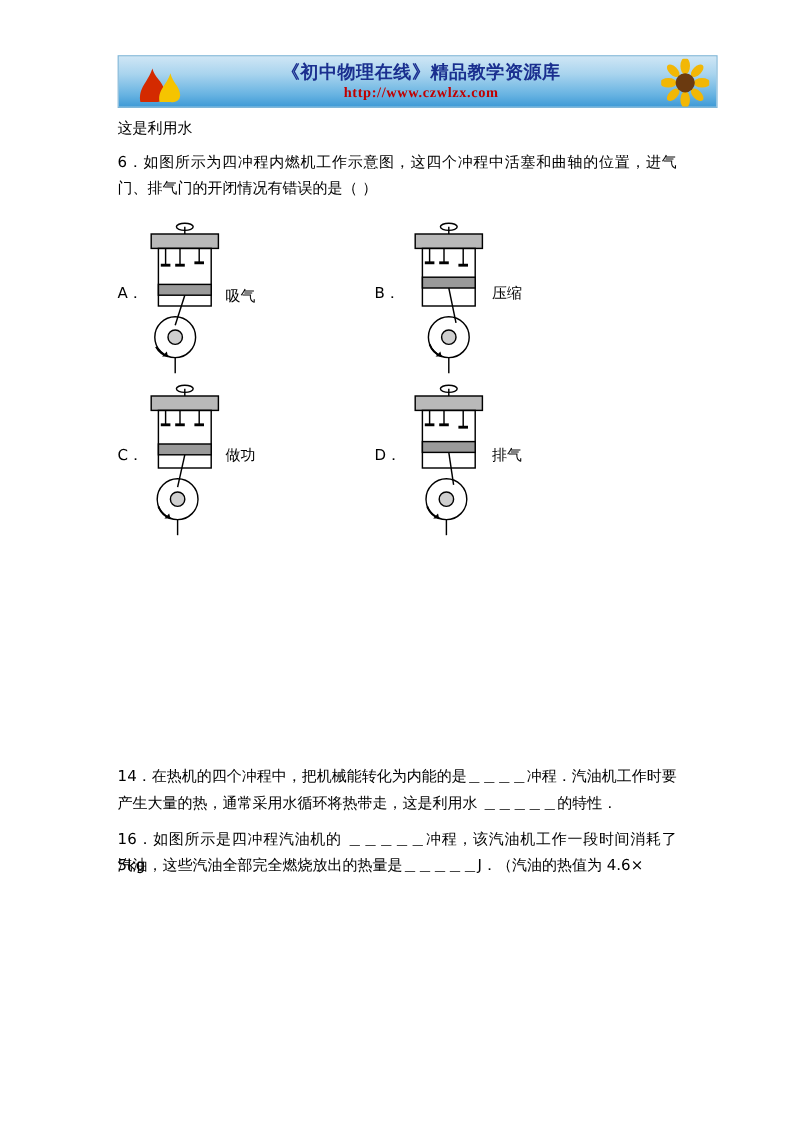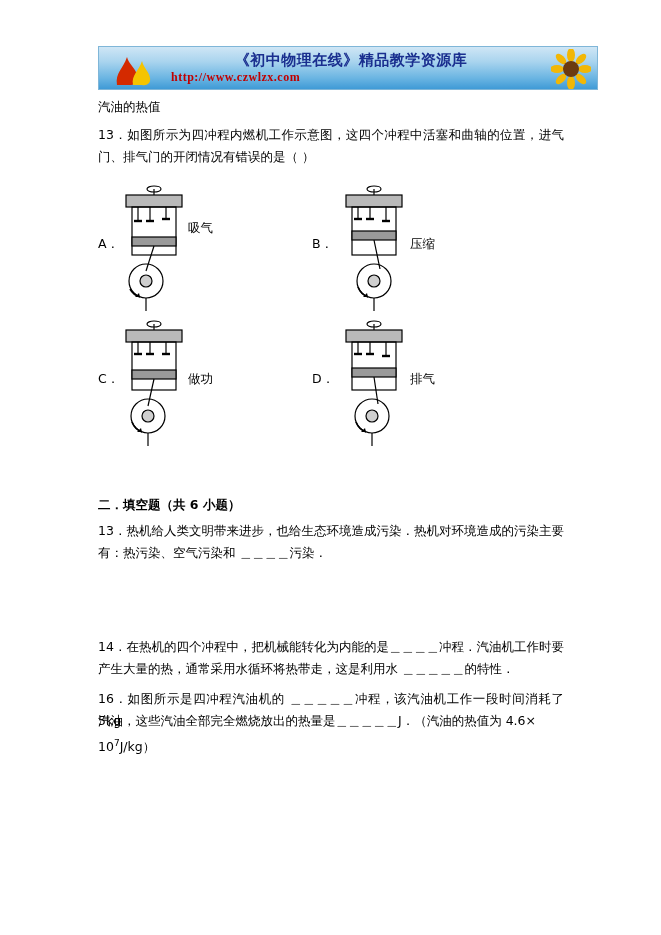--- a/index.html
+++ b/index.html
@@ -54,21 +54,21 @@
     color: #1a2f8f;
     letter-spacing: 0.5px;
     line-height: 19px;
     white-space: nowrap;
   }
   .banner-url {
     position: absolute;
     left: 72px;
     top: 23px;
     width: 360px;
-    text-align: left;
+    text-align: center;
     font-family: "Liberation Serif", serif;
     font-size: 12px;
     font-weight: bold;
     color: #c00000;
     letter-spacing: 0.5px;
     white-space: nowrap;
   }
   .sunflower {
     position: absolute;
     right: 6px;
@@ -126,23 +126,23 @@
         <ellipse cx="34" cy="20" rx="7" ry="4"></ellipse>
         <ellipse cx="10" cy="10" rx="6.5" ry="3.6" transform="rotate(45 10 10)"></ellipse>
         <ellipse cx="30" cy="10" rx="6.5" ry="3.6" transform="rotate(-45 30 10)"></ellipse>
         <ellipse cx="10" cy="30" rx="6.5" ry="3.6" transform="rotate(-45 10 30)"></ellipse>
         <ellipse cx="30" cy="30" rx="6.5" ry="3.6" transform="rotate(45 30 30)"></ellipse>
       </g>
       <circle cx="20" cy="20" r="8" fill="#6b3a10"></circle>
     </svg>
   </div>
 
-  <div class="txt" style="left:98px; top:96px; width:460px;">汽油的热值</div>
-
-  <div class="txt" style="left:98px; top:124px; width:466px;">13．如图所示为四冲程内燃机工作示意图，这四个冲程中活塞和曲轴的位置，进气门、排气门的开闭情况有错误的是（        ）</div>
+  <div class="txt" style="left:98px; top:96px; width:460px;">这是利用水</div>
+
+  <div class="txt" style="left:98px; top:124px; width:466px;">6．如图所示为四冲程内燃机工作示意图，这四个冲程中活塞和曲轴的位置，进气门、排气门的开闭情况有错误的是（        ）</div>
 
   <svg class="diagram" style="left:110px; top:185px;" viewBox="0 0 100 130">
     <g stroke="#000" fill="none" stroke-width="1.2">
       <rect x="16" y="10" width="56" height="12" fill="#b9b9b9"></rect>
       <line x1="44" y1="4" x2="44" y2="10"></line>
       <ellipse cx="44" cy="4" rx="7" ry="3"></ellipse>
       <line x1="28" y1="22" x2="28" y2="36"></line>
         <line x1="24" y1="36" x2="32" y2="36" stroke-width="2.4"></line>
       <line x1="40" y1="22" x2="40" y2="36"></line>
         <line x1="36" y1="36" x2="44" y2="36" stroke-width="2.4"></line>
@@ -152,21 +152,21 @@
       <rect x="22" y="52" width="44" height="9" fill="#9a9a9a"></rect>
       <line x1="44" y1="61" x2="36" y2="86"></line>
       <circle cx="36" cy="96" r="17"></circle>
       <circle cx="36" cy="96" r="6" fill="#cfcfcf"></circle>
       <line x1="36" y1="113" x2="36" y2="126"></line>
       <path d="M20 104 A17 17 0 0 0 30 112" stroke-width="1.6"></path>
       <polygon points="30,112 25,112 29,108" fill="#000" stroke="none"></polygon>
     </g>
   </svg>
   <div class="opt-label" style="left:98px; top:236px;">A．</div>
-  <div class="opt-name" style="left:188px; top:220px;">吸气</div>
+  <div class="opt-name" style="left:188px; top:239px;">吸气</div>
 
   <svg class="diagram" style="left:330px; top:185px;" viewBox="0 0 100 130">
     <g stroke="#000" fill="none" stroke-width="1.2">
       <rect x="16" y="10" width="56" height="12" fill="#b9b9b9"></rect>
       <line x1="44" y1="4" x2="44" y2="10"></line>
       <ellipse cx="44" cy="4" rx="7" ry="3"></ellipse>
       <line x1="28" y1="22" x2="28" y2="34"></line>
         <line x1="24" y1="34" x2="32" y2="34" stroke-width="2.4"></line>
       <line x1="40" y1="22" x2="40" y2="34"></line>
         <line x1="36" y1="34" x2="44" y2="34" stroke-width="2.4"></line>
@@ -226,26 +226,21 @@
       <circle cx="42" cy="96" r="17"></circle>
       <circle cx="42" cy="96" r="6" fill="#cfcfcf"></circle>
       <line x1="42" y1="113" x2="42" y2="126"></line>
       <path d="M26 102 A17 17 0 0 0 36 112" stroke-width="1.6"></path>
       <polygon points="36,112 31,112 35,108" fill="#000" stroke="none"></polygon>
     </g>
   </svg>
   <div class="opt-label" style="left:312px; top:371px;">D．</div>
   <div class="opt-name" style="left:410px; top:371px;">排气</div>
 
-  <div class="txt bold" style="left:98px; top:494px; width:400px;">二．填空题（共 6 小题）</div>
-
-  <div class="txt" style="left:98px; top:520px; width:466px;">13．热机给人类文明带来进步，也给生态环境造成污染．热机对环境造成的污染主要有：热污染、空气污染和 ＿＿＿＿污染．</div>
+
 
 
   <div class="txt" style="left:98px; top:636px; width:466px;">14．在热机的四个冲程中，把机械能转化为内能的是＿＿＿＿冲程．汽油机工作时要产生大量的热，通常采用水循环将热带走，这是利用水 ＿＿＿＿＿的特性．</div>
 
   <div class="txt" style="left:98px; top:688px; width:466px;">16．如图所示是四冲程汽油机的 ＿＿＿＿＿冲程，该汽油机工作一段时间消耗了 5kg</div>
   <div class="txt" style="left:98px; top:710px; width:466px;">汽油，这些汽油全部完全燃烧放出的热量是＿＿＿＿＿J．（汽油的热值为 4.6×</div>
-  <div class="txt" style="left:98px; top:732px; width:466px;">
-    <span>10</span><span class="sup">7</span><span>J/kg）</span>
-  </div>
 
 </div>
 
 </body></html>

